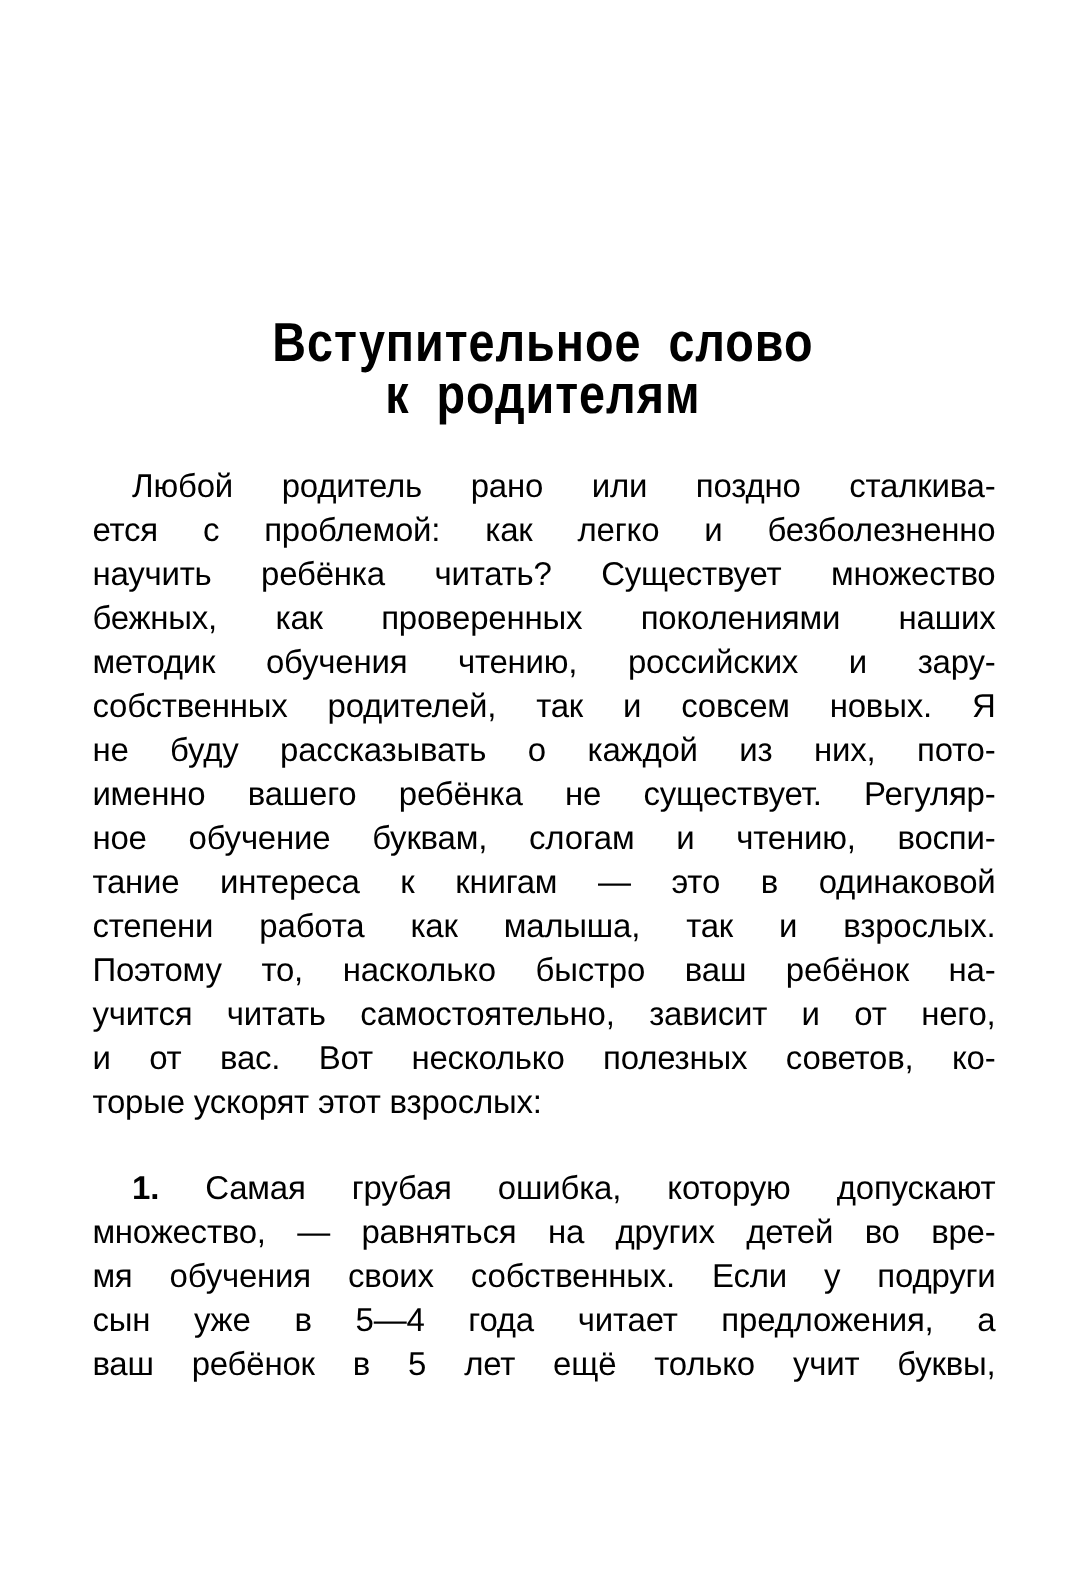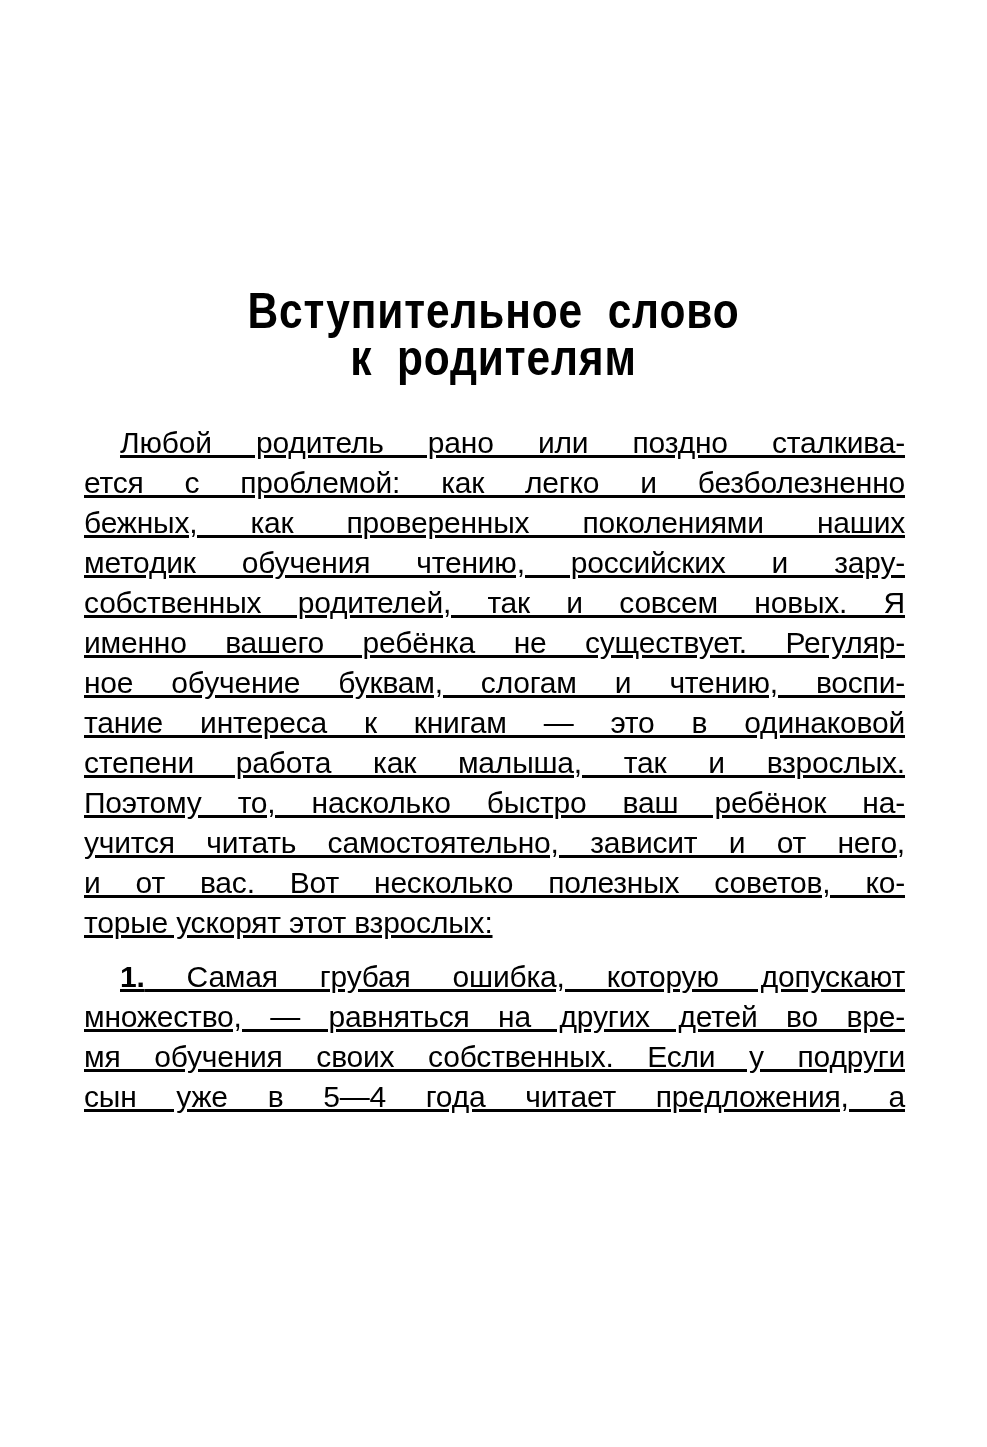--- a/index.html
+++ b/index.html
@@ -42,30 +42,29 @@
     width: 821px;
     font-size: 30px;
     line-height: 40px;
     letter-spacing: -0.2px;
   }
   .line {
     text-align: justify;
     text-align-last: justify;
     white-space: normal;
     height: 40px;
-    text-decoration: underline;
   }
   .line.first {
     text-indent: 36px;
   }
   .line.last {
     text-align-last: left;
   }
   .tip-block {
-    margin-top: 14px;
+    margin-top: 38px;
   }
   .tip-number {
     font-weight: 700;
   }
   .pagination {
     position: absolute;
     top: 1326px;
     left: 0;
     width: 100%;
     display: flex;
@@ -93,38 +92,41 @@
   <h1 class="title">
     <span class="title-line">Вступительное слово</span>
     <span class="title-line">к родителям</span>
   </h1>
 
   <div class="text-area">
 
     <div class="intro-block">
       <div class="line first">Любой родитель рано или поздно сталкива-</div>
       <div class="line">ется с проблемой: как легко и безболезненно</div>
+      <div class="line">научить ребёнка читать? Существует множество</div>
       <div class="line">бежных, как проверенных поколениями наших</div>
       <div class="line">методик обучения чтению, российских и зару-</div>
       <div class="line">собственных родителей, так и совсем новых. Я</div>
+      <div class="line">не буду рассказывать о каждой из них, пото-</div>
       <div class="line">именно вашего ребёнка не существует. Регуляр-</div>
       <div class="line">ное обучение буквам, слогам и чтению, воспи-</div>
       <div class="line">тание интереса к книгам — это в одинаковой</div>
       <div class="line">степени работа как малыша, так и взрослых.</div>
       <div class="line">Поэтому то, насколько быстро ваш ребёнок на-</div>
       <div class="line">учится читать самостоятельно, зависит и от него,</div>
       <div class="line">и от вас. Вот несколько полезных советов, ко-</div>
       <div class="line last">торые ускорят этот взрослых:</div>
     </div>
 
     <div class="tip-block">
       <div class="line first"><span class="tip-number">1.</span><span> Самая грубая ошибка, которую допускают</span></div>
       <div class="line">множество, — равняться на других детей во вре-</div>
       <div class="line">мя обучения своих собственных. Если у подруги</div>
       <div class="line">сын уже в 5—4 года читает предложения, а</div>
+      <div class="line">ваш ребёнок в 5 лет ещё только учит буквы,</div>
     </div>
 
   </div>
 
   <div class="pagination">
     <span class="page-dash"></span>
     <span class="page-number">3</span>
     <span class="page-dash"></span>
   </div>
 

